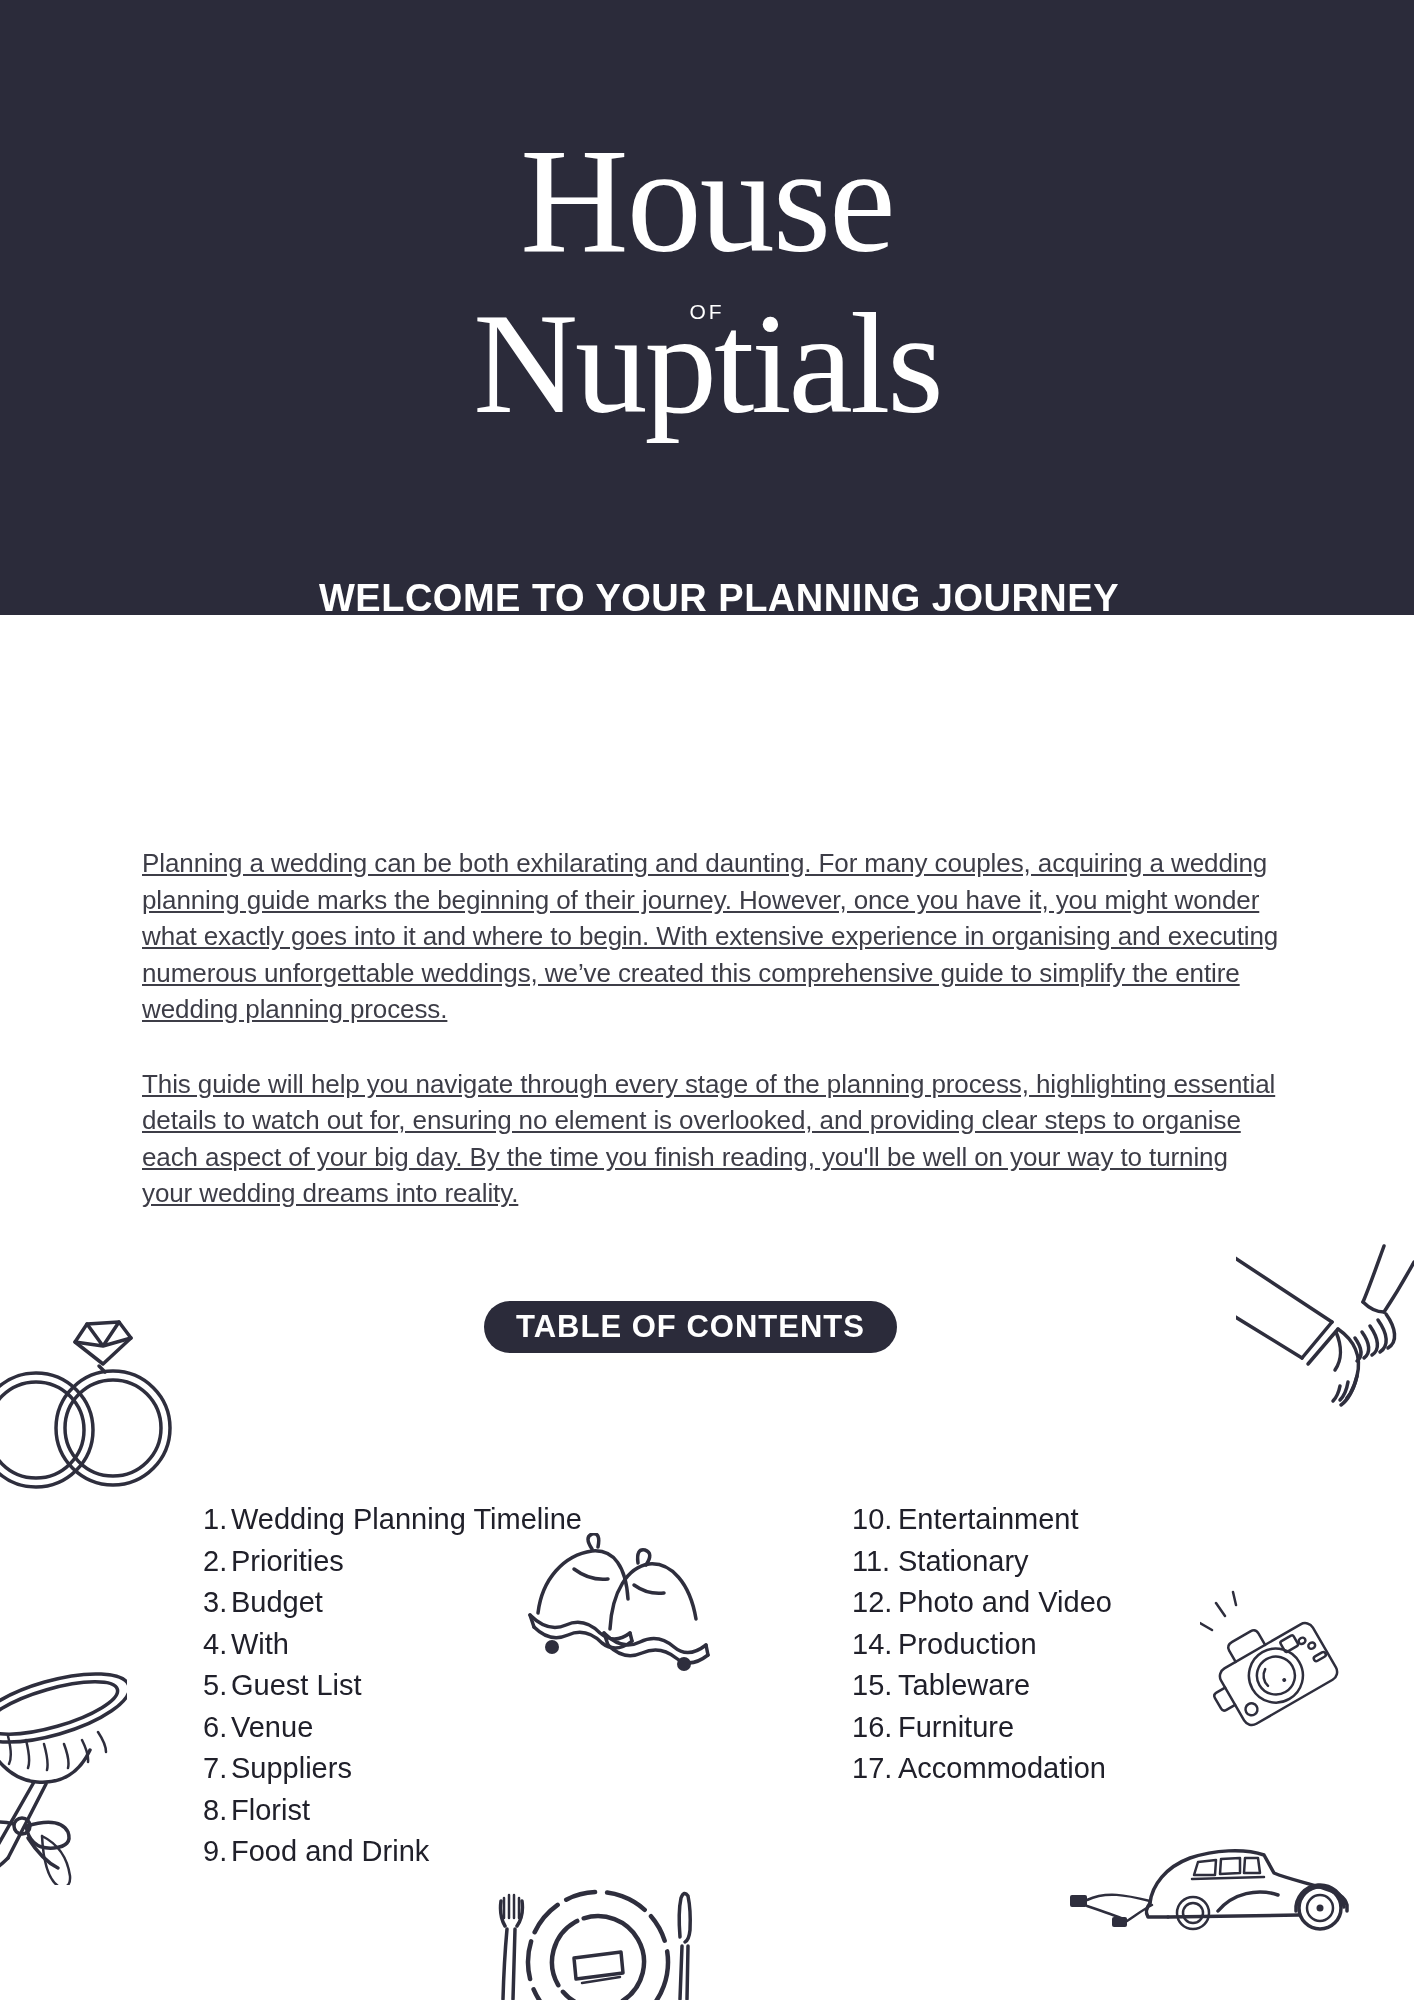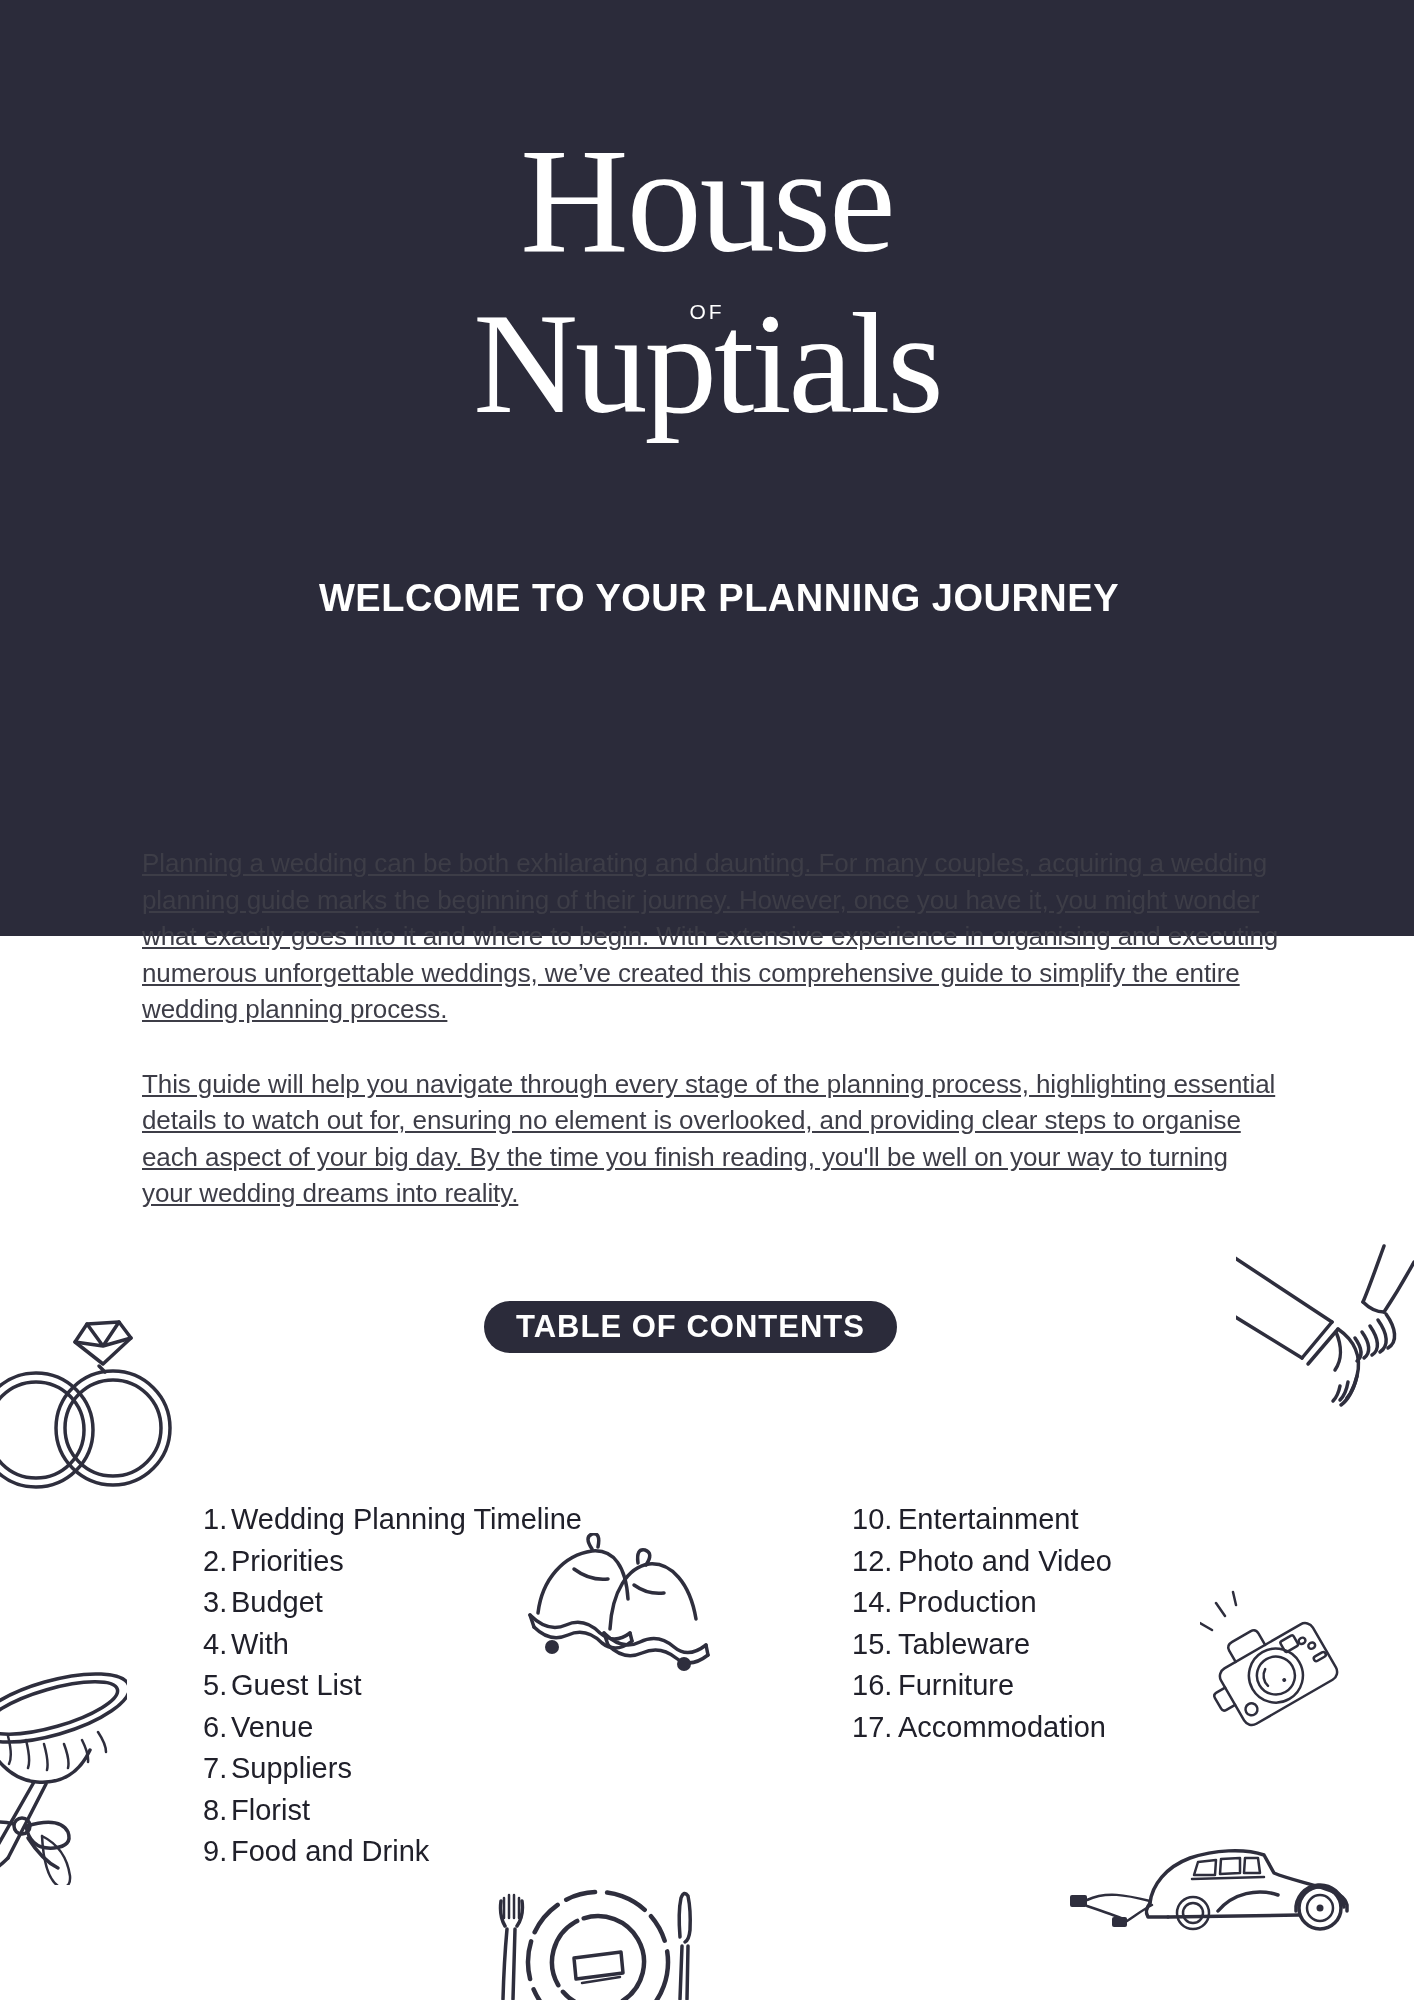--- a/index.html
+++ b/index.html
@@ -1,21 +1,21 @@
 <!DOCTYPE html>
 <html lang="en"><head>
 <meta charset="utf-8">
 <style>
   html,body{margin:0;padding:0;background:#ffffff;}
   .page{
     position:relative;width:1414px;height:2000px;background:#ffffff;
     overflow:hidden;font-family:"Liberation Sans",sans-serif;
   }
   
-  .header{position:absolute;left:0;top:0;width:1414px;height:936px;background:#2b2b3a;}
+  .header{position:absolute;left:0;top:0;width:1414px;height:615px;background:#2b2b3a;}
   .logo-line{position:absolute;left:0;width:100%;text-align:center;color:#ffffff;
     font-family:"Liberation Serif",serif;line-height:1;}
   .logo-line1{top:125px;font-size:150px;letter-spacing:-2px;}
   .logo-line2{top:291px;font-size:145px;letter-spacing:-3px;}
   .logo-of{position:absolute;top:301px;left:0;width:100%;text-align:center;color:#ffffff;
     font-size:21px;font-weight:400;letter-spacing:3px;line-height:1;}
   .welcome{position:absolute;top:579px;left:0;width:100%;text-align:center;color:#ffffff;
     font-size:38px;font-weight:700;letter-spacing:0.5px;line-height:1;padding-left:12px;}
   
   .intro{position:absolute;left:142px;top:845px;width:1145px;color:#3d3d47;
@@ -97,20 +97,24 @@
     <li>
         <span class="num">9.</span>
         <span>Food and Drink</span>
       </li>
   </ol>
 
   <ol class="toc-col toc-right">
     <li>
         <span class="num">10.</span>
         <span>Entertainment</span>
+      </li>
+    <li>
+        <span class="num">11.</span>
+        <span>Stationary</span>
       </li>
     <li>
         <span class="num">12.</span>
         <span>Photo and Video</span>
       </li>
     <li>
         <span class="num">14.</span>
         <span>Production</span>
       </li>
     <li>

